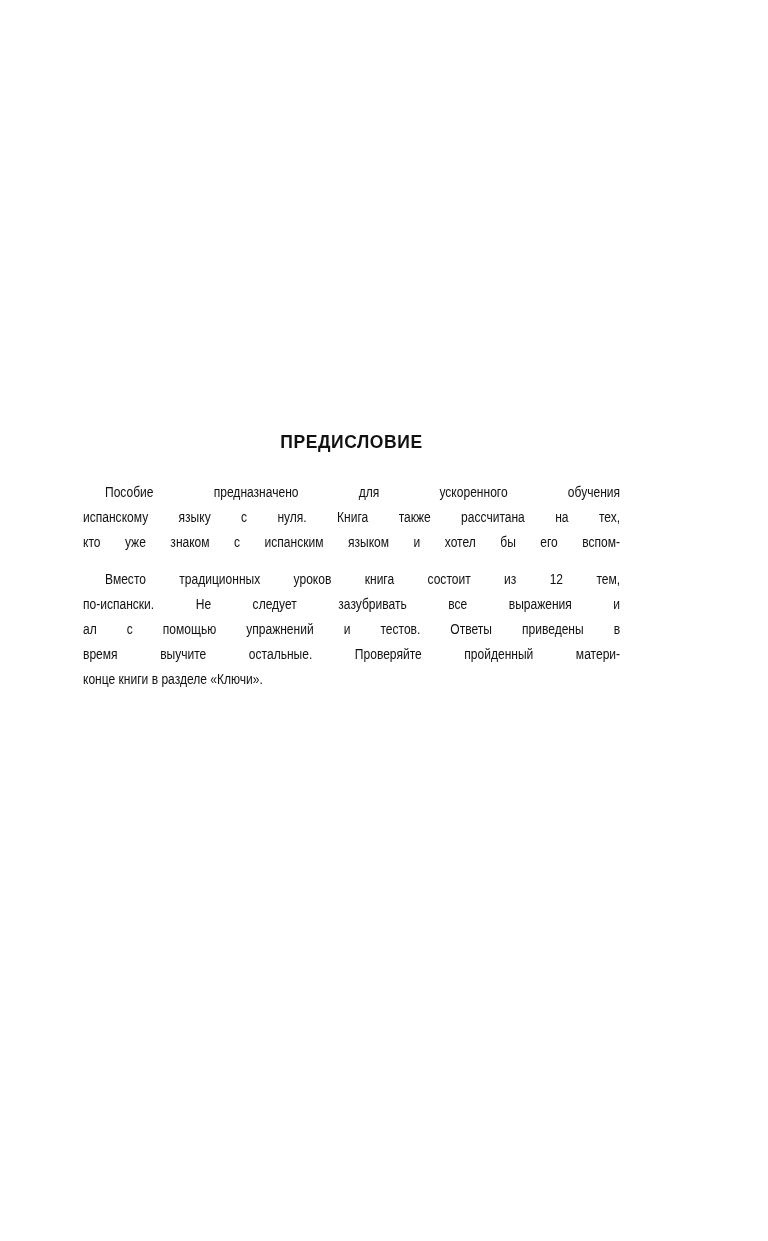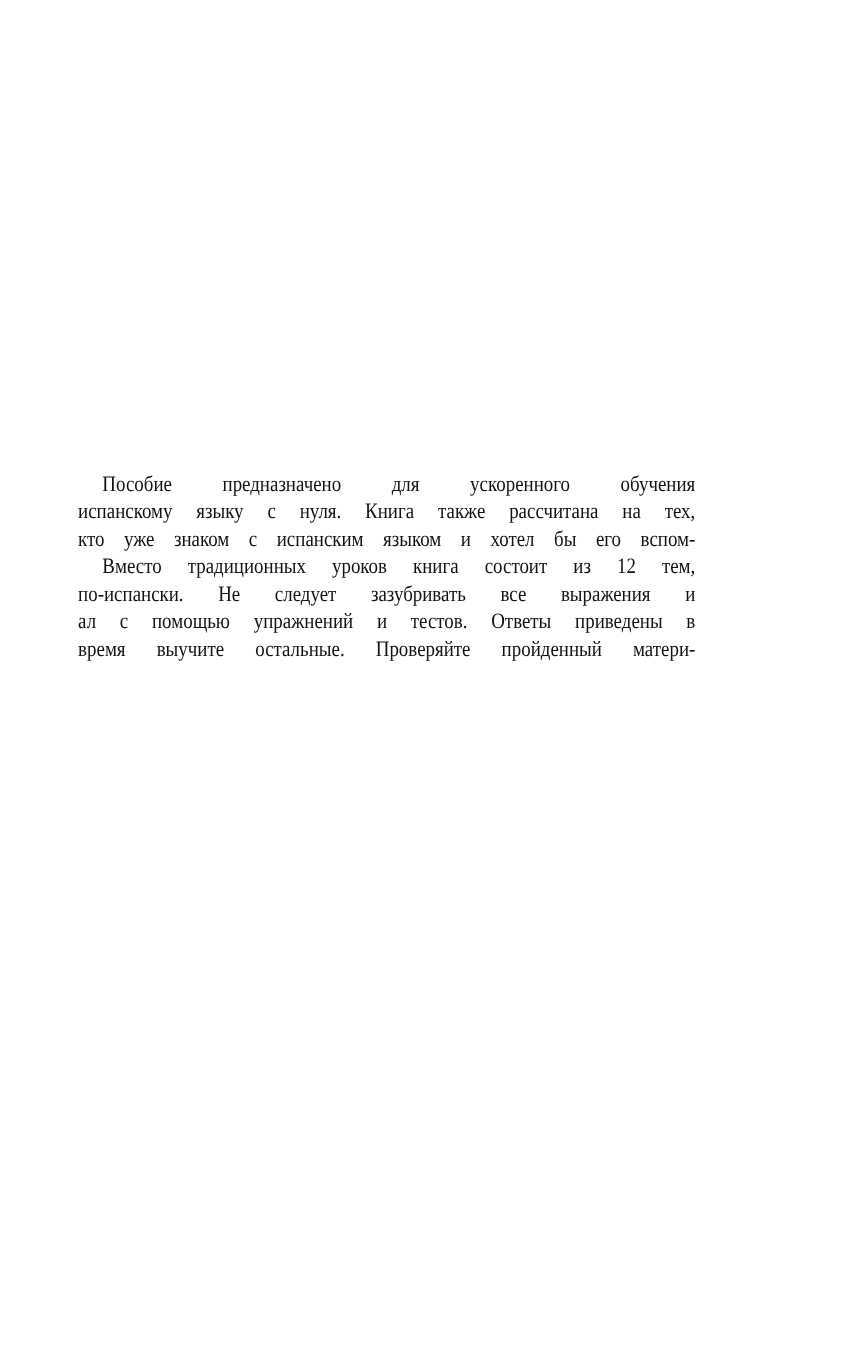--- a/index.html
+++ b/index.html
@@ -25,24 +25,24 @@
       font-weight: bold;
       font-size: 17.5px;
       letter-spacing: 0.6px;
       text-align: center;
       height: 28px;
       line-height: 28px;
       margin: 0 0 24px 0;
       padding-left: 0;
     }
     .para {
-      font-family: Liberation Serif, serif;
-      font-size: 20px;
+      font-family: Liberation Sans, sans-serif;
+      font-size: 14px;
       line-height: 25px;
-      margin: 0;
+      margin: 12px;
     }
     .line {
       display: block;
       white-space: nowrap;
       text-align: justify;
       text-align-last: justify;
       height: 25px;
       transform-origin: left center;
     }
     .line.indent {
@@ -63,26 +63,28 @@
       text-align-last: left;
     }
     .line.indent .inner {
       width: calc((100%) * 1.163);
     }
   </style>
 </head>
 <body>
 
 <div class="page">
+  <h1 class="title">ПРЕДИСЛОВИЕ</h1>
 
   <div class="para">
     <span class="line indent"><span class="inner">Пособие предназначено для ускоренного обучения</span></span>
     <span class="line"><span class="inner">испанскому языку с нуля. Книга также рассчитана на тех,</span></span>
     <span class="line"><span class="inner">кто уже знаком с испанским языком и хотел бы его вспом-</span></span>
   </div>
 
   <div class="para">
     <span class="line indent"><span class="inner">Вместо традиционных уроков книга состоит из 12 тем,</span></span>
     <span class="line"><span class="inner">по-испански. Не следует зазубривать все выражения и</span></span>
     <span class="line"><span class="inner">ал с помощью упражнений и тестов. Ответы приведены в</span></span>
     <span class="line"><span class="inner">время выучите остальные. Проверяйте пройденный матери-</span></span>
+    <span class="line last"><span class="inner">конце книги в разделе «Ключи».</span></span>
   </div>
 </div>
 
 </body></html>

